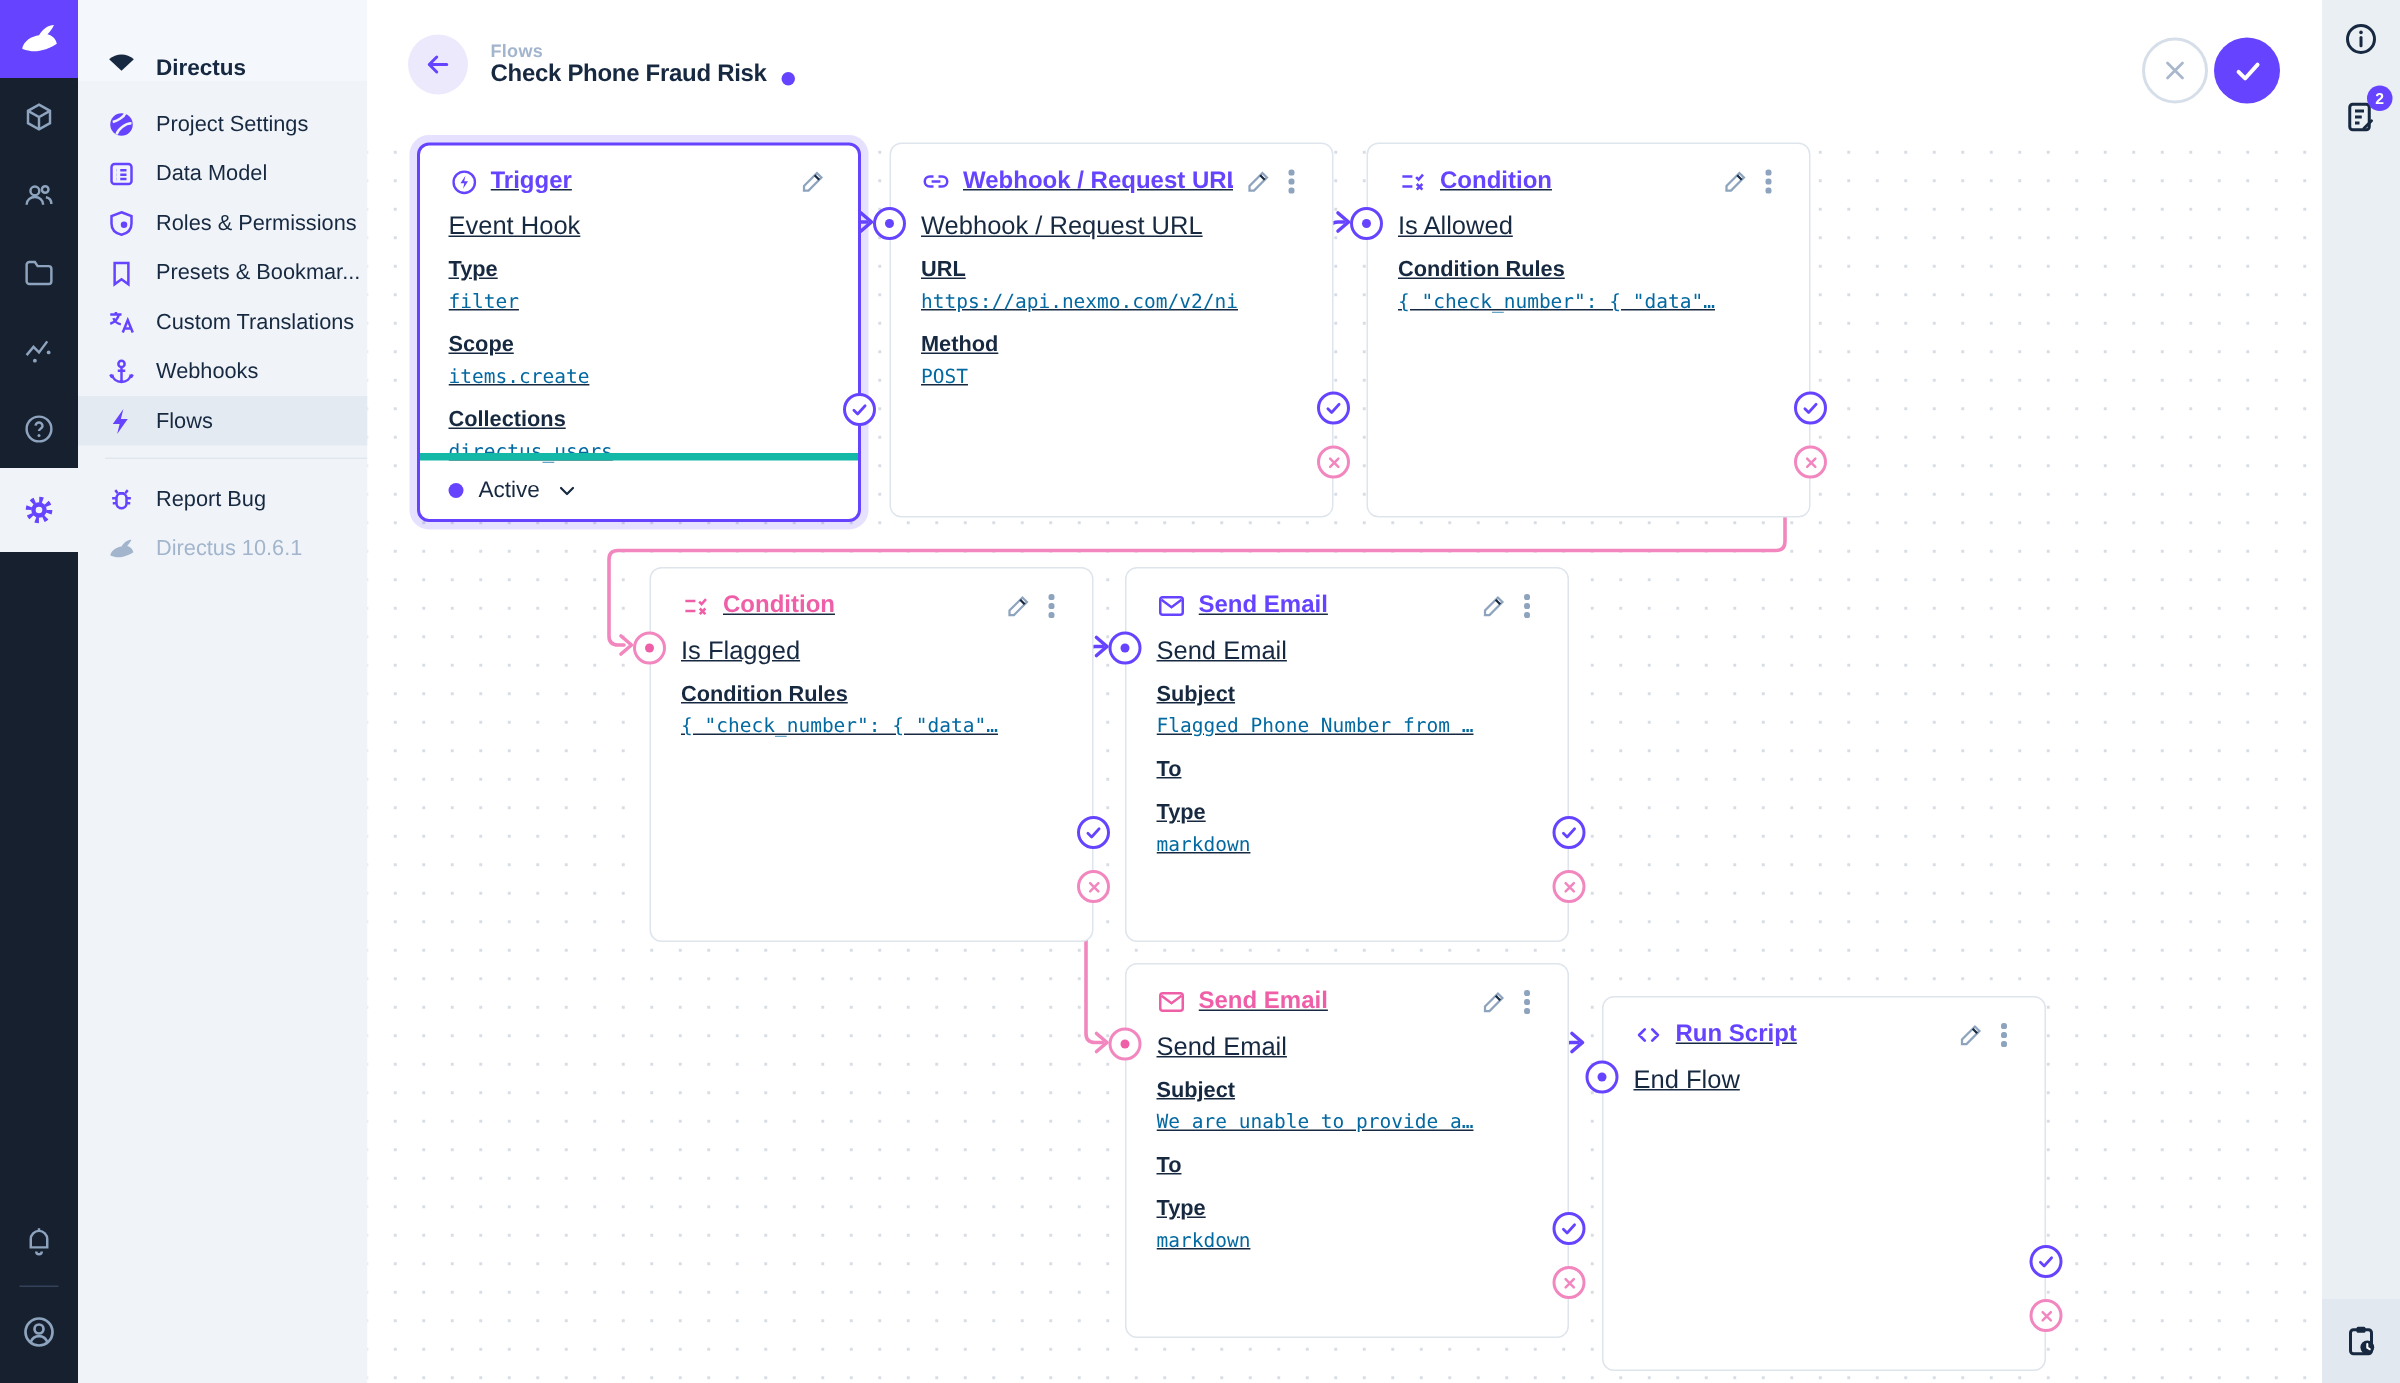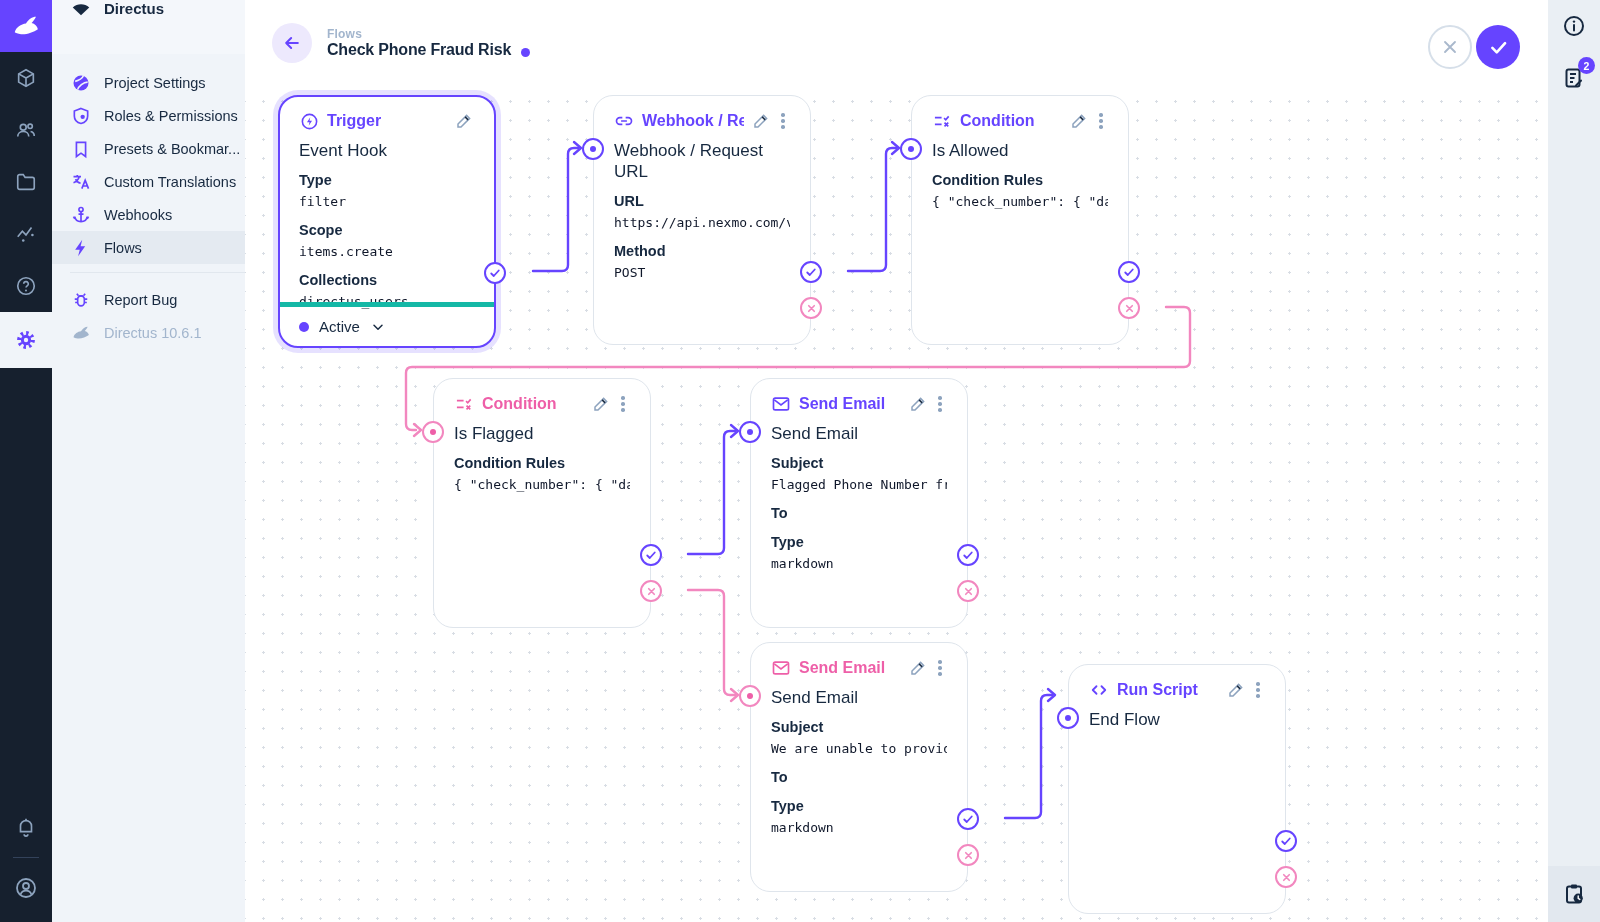--- a/index.html
+++ b/index.html
@@ -16,21 +16,21 @@
   .module-bar { width:52px; height:922px; background:#16202E; display:flex; flex-direction:column; flex-shrink:0; }
   .logo-tile { width:52px; height:52px; background:#6644FF; display:flex; align-items:center; justify-content:center; }
   .mod-btn { width:52px; height:52px; display:flex; align-items:center; justify-content:center; cursor:pointer; }
   .mod-btn.active-module { background:#F0F4F9; height:56px; }
   .mod-spacer { flex:1; }
   .mod-divider { width:26px; height:1px; background:#33425A; margin:4px auto; }
   .mod-bottom { margin-bottom:8px; }
 
   
   .sidebar { width:193px; height:922px; background:#F0F4F9; flex-shrink:0; display:flex; flex-direction:column; }
-  .sidebar-header { height:54px; display:flex; align-items:flex-start; gap:12px; padding:0 18px; background:#F4F7FB; }
+  .sidebar-header { height:54px; display:flex; align-items:flex-end; gap:12px; padding:0 18px; background:#F4F7FB; }
   .sidebar-header .proj-name { font-size:15px; font-weight:700; }
   .nav-items { padding-top:12px; }
   .nav-item { height:33px; display:flex; align-items:center; gap:12px; padding:0 18px; font-size:14.5px; font-weight:500; cursor:pointer; white-space:nowrap; }
   .nav-item .nicon { width:22px; height:22px; display:flex; align-items:center; justify-content:center; flex-shrink:0; }
   .nav-item.active { background:#E4EAF1; }
   .nav-sep { height:1px; background:#E1E7EE; margin:8px 0 10px 18px; }
   .nav-item.muted { color:#A2B5CD; font-weight:500; margin-top:0px; }
 
   
   .main { flex:1; height:922px; display:flex; flex-direction:column; position:relative; background:#fff; }
@@ -45,31 +45,31 @@
   .circle-btn { width:44px; height:44px; border-radius:50%; display:flex; align-items:center; justify-content:center; cursor:pointer; }
   .btn-discard { background:#fff; border:2px solid #D6DFE9; }
   .btn-save { background:#6644FF; }
 
   
   .canvas { position:relative; flex:1; overflow:hidden;
     background-image:radial-gradient(#D8DDE4 1.2px, transparent 1.3px);
     background-size:19px 19px; background-position:9px 7px; }
   .wires { position:absolute; left:0; top:0; z-index:1; pointer-events:none; }
 
-  .flow-card { position:absolute; width:218px; height:250px; background:#fff; border:1px solid #DFE5EC; border-radius:20px; padding:14px 20px; z-index:2; }
+  .flow-card { position:absolute; width:296px; height:250px; background:#fff; border:1px solid #DFE5EC; border-radius:8px; padding:14px 20px; z-index:2;text-decoration:underline; }
   .flow-card.trigger-card { height:253px; border:2px solid #6644FF; box-shadow:0 0 0 5px rgba(102,68,255,.16); padding:13px 19px; }
   .card-head { display:flex; align-items:center; height:22px; margin-bottom:8px; }
   .card-icon { width:20px; height:20px; margin-right:8px; flex-shrink:0; display:flex; align-items:center; justify-content:center; }
   .card-title { font-size:16px; font-weight:700; color:#6644FF; white-space:nowrap; overflow:hidden; flex:1; }
   .edit-btn { width:22px; height:22px; display:flex; align-items:center; justify-content:center; cursor:pointer; flex-shrink:0; margin-left:6px; }
   .kebab { width:14px; height:20px; display:flex; flex-direction:column; align-items:center; justify-content:center; gap:2.5px; cursor:pointer; flex-shrink:0; margin-left:4px; }
   .kebab i { width:3.5px; height:3.5px; border-radius:50%; background:#8DA3BE; }
   .card-name { font-size:17px; line-height:21px; color:#172940; }
   .f-label { font-size:14.5px; font-weight:700; margin-top:9px; line-height:20px; }
-  .f-value { font-family:"DejaVu Sans Mono", monospace; font-size:13px; color:#0f172a; line-height:19px; margin-top:2px; white-space:nowrap; overflow:hidden; }
+  .f-value { font-family:"DejaVu Sans Mono", monospace; font-size:13px; color:#0369a1; line-height:19px; margin-top:2px; white-space:nowrap; overflow:hidden; }
   .f-value:empty { display:none; }
   .reject-entry .card-title, .reject-entry .card-icon { color:#EE5FA8; }
 
   .trigger-footer { position:absolute; left:0; right:0; bottom:0; height:44px; border-top:5px solid #14b8a6; display:flex; align-items:center; gap:10px; padding:0 19px; cursor:pointer; }
   .status-dot { width:10px; height:10px; border-radius:50%; background:#6644FF; }
   .status-label { font-size:15px; font-weight:500; }
 
   
   .port { position:absolute; width:22px; height:22px; border-radius:50%; background:#fff; border:2px solid #6644FF; display:flex; align-items:center; justify-content:center; z-index:3; cursor:pointer; }
   .port-in { left:-12px; top:42px; }
@@ -161,20 +161,30 @@
   </div>
   <div class="nav-items">
     <div class="nav-item">
       <span class="nicon">
           <svg width="20" height="20" viewBox="0 0 24 24">
             <circle cx="12" cy="12" r="9" fill="#6644FF"></circle>
             <path d="M5 10c4-1 9-4 10-7M8 20c1-4 7-9 12-9" stroke="#F0F4F9" stroke-width="2" fill="none"></path>
           </svg>
         </span>
       <span>Project Settings</span>
+    </div>
+    <div class="nav-item">
+      <span class="nicon">
+          <svg width="20" height="20" viewBox="0 0 24 24" fill="none" stroke="#6644FF" stroke-width="2">
+            <rect x="4" y="4" width="16" height="16" rx="2.5"></rect>
+            <path d="M11 9h5M11 12.5h5M11 16h5"></path>
+            <path d="M7.8 9h.2M7.8 12.5h.2M7.8 16h.2" stroke-width="2.4"></path>
+          </svg>
+        </span>
+      <span>Data Model</span>
     </div>
     <div class="nav-item">
       <span class="nicon">
           <svg width="20" height="20" viewBox="0 0 24 24" fill="none" stroke="#6644FF" stroke-width="2">
             <path d="M12 3l8 3v6c0 5-3.5 8-8 9-4.5-1-8-4-8-9V6l8-3z"></path>
             <circle cx="14" cy="13" r="2.6" fill="#6644FF" stroke="none"></circle>
           </svg>
         </span>
       <span>Roles &amp; Permissions</span>
     </div>

